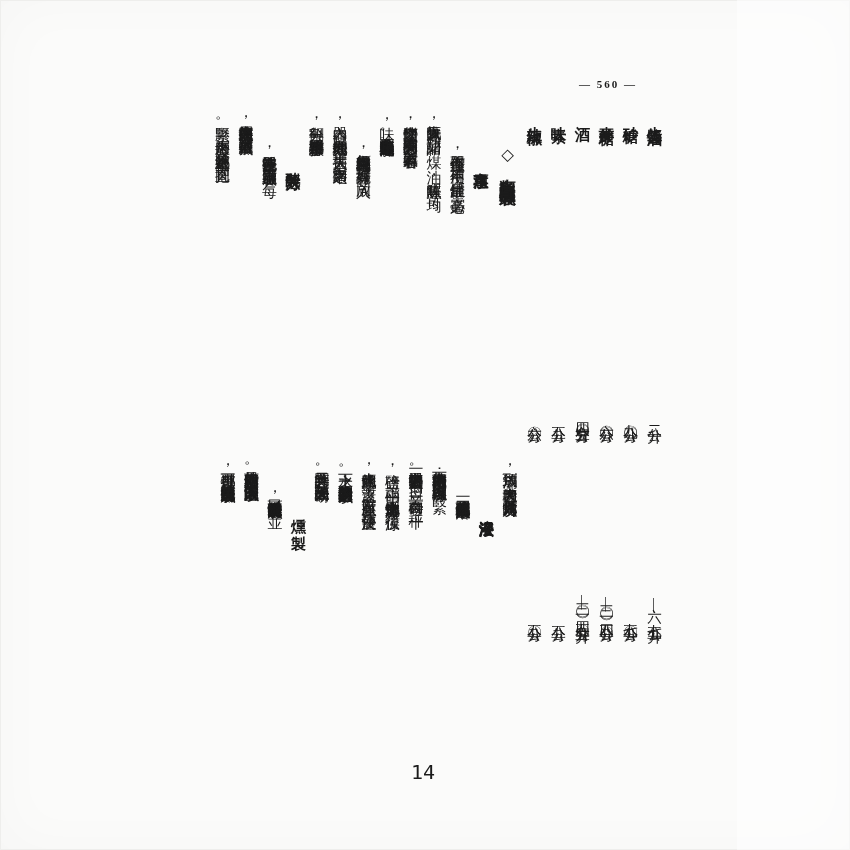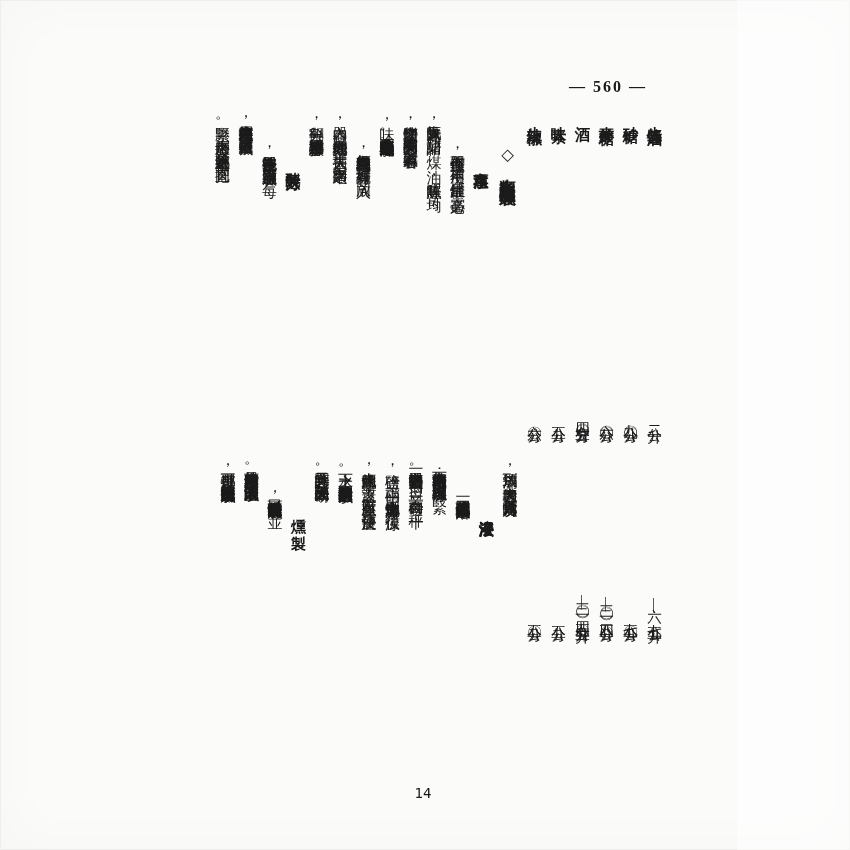--- a/index.html
+++ b/index.html
@@ -6,25 +6,25 @@
   .page{
     position:relative;width:850px;height:850px;margin:0 auto;
     background:#fbfbfa;color:#1b1b1b;overflow:hidden;
     font-family:"Liberation Serif","DejaVu Serif",serif;
     box-shadow:inset 0 0 0 1px #eeeeec, inset 0 0 60px rgba(0,0,0,0.025);
   }
   
   .scan-edge{position:absolute;top:0;right:0;width:113px;height:100%;background:rgba(255,255,255,0.5);}
   .folio{
     position:absolute;left:543px;top:78px;width:130px;text-align:center;
-    font-size:16px;letter-spacing:2px;font-weight:bold;white-space:nowrap;
+    font-size:11px;letter-spacing:2px;font-weight:bold;white-space:nowrap;
   }
   .pageno{
-    position:absolute;left:398px;top:785px;width:50px;text-align:center;
-    font-size:14px;font-family:"DejaVu Sans Mono","Liberation Mono",monospace;
+    position:absolute;left:398px;top:760px;width:50px;text-align:center;
+    font-size:20px;font-family:"DejaVu Sans Mono","Liberation Mono",monospace;
   }
   
   .recipe-table{
     position:absolute;top:113px;right:184px;height:506px;
     writing-mode:vertical-rl;text-orientation:mixed;
   }
   .ing-col{position:relative;width:24px;height:100%;}
   .ing-name{
     position:absolute;top:0;left:50%;transform:translateX(-50%);
     font-size:15.5px;font-weight:bold;letter-spacing:2px;white-space:nowrap;

